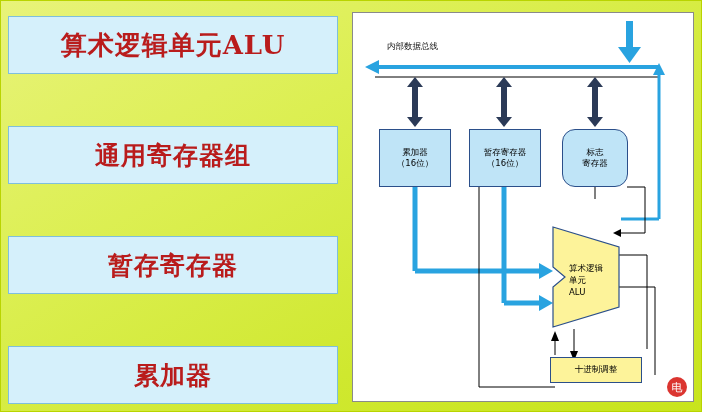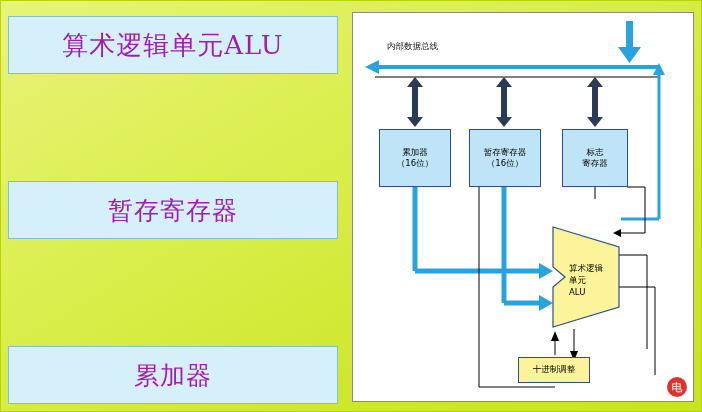--- a/index.html
+++ b/index.html
@@ -40,24 +40,24 @@
   .list-item {
     height: 58px;
     background: #d5f0fb;
     border: 1px solid #7fbfdc;
     display: flex;
     align-items: center;
     justify-content: center;
     box-sizing: border-box;
   }
   .list-item .label {
-    color: #a21caf;
+    color: #b91c1c;
     font-family: "DejaVu Serif", "Liberation Serif", serif;
     font-size: 25px;
-    font-weight: normal;
+    font-weight: bold;
     letter-spacing: 1px;
     white-space: nowrap;
   }
   .list-item.first .label {
     font-size: 26px;
   }
 
   
   #diagram {
     position: absolute;
@@ -182,20 +182,23 @@
 <body>
 
 <div id="page">
 
   <div id="left-list">
 
     <div class="list-item first">
       <span class="label">算术逻辑单元ALU</span>
     </div>
 
+    <div class="list-item">
+      <span class="label">通用寄存器组</span>
+    </div>
 
     <div class="list-item">
       <span class="label">暂存寄存器</span>
     </div>
 
     <div class="list-item">
       <span class="label">累加器</span>
     </div>
 
 
@@ -267,35 +270,35 @@
       <div class="blue-box" style="left:20px; top:110px; width:72px; height:58px;">
         <span class="bx">累加器
 （16位）</span>
       </div>
 
       <div class="blue-box" style="left:110px; top:110px; width:72px; height:58px;text-align:center;">
         <span class="bx">暂存寄存器
 （16位）</span>
       </div>
 
-      <div class="blue-box" style="left:203px; top:110px; width:66px; height:58px;">
+      <div class="blue-box" style="left:203px; top:110px; width:66px; height:58px;border-radius:13px;">
         <span class="bx">标志
 寄存器</span>
       </div>
 
       <div class="alu-shape" style="left:192px; top:206px; width:70px; height:104px;">
         <svg width="70" height="104" viewBox="0 0 70 104">
           <polygon points="2,2 68,22 68,82 2,102 2,62 14,52 2,42" fill="#fdf39a" stroke="#2b4f8a" stroke-width="1.2"></polygon>
         </svg>
         <span class="bx">算术逻辑
 单元
 ALU</span>
       </div>
 
-      <div class="yellow-box" style="left:159px; top:338px; width:72px; height:26px;">
+      <div class="yellow-box" style="left:191px; top:338px; width:92px; height:26px;">
         <span class="bx">十进制调整</span>
       </div>
 
     </div>
 
     <div id="watermark">
       <div class="wm-logo">电</div>
     </div>
 
   </div>

